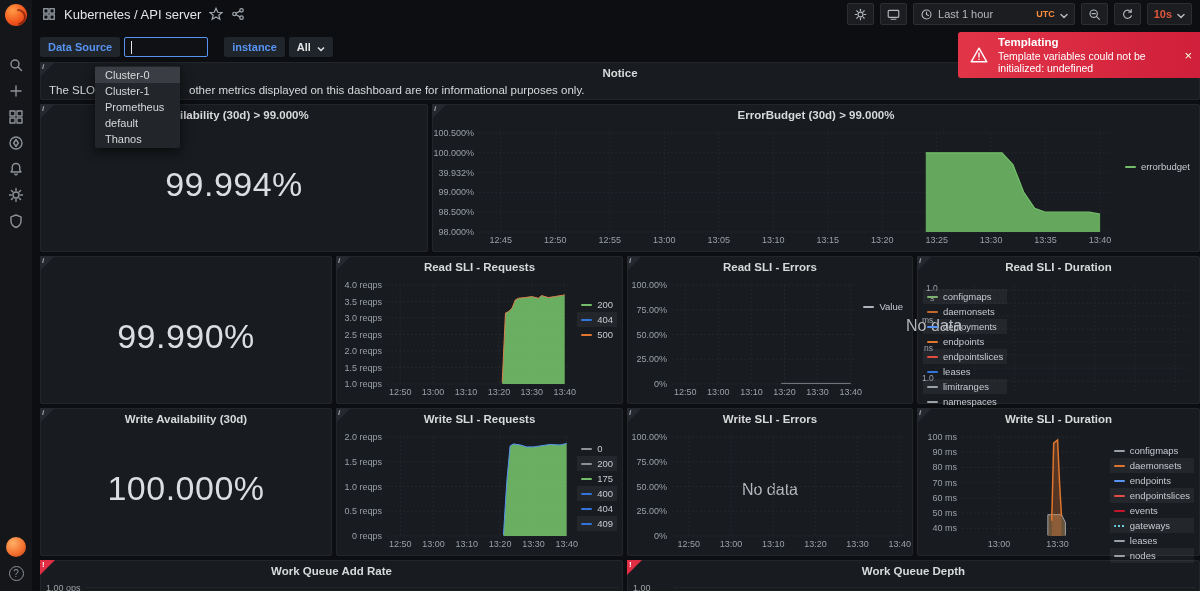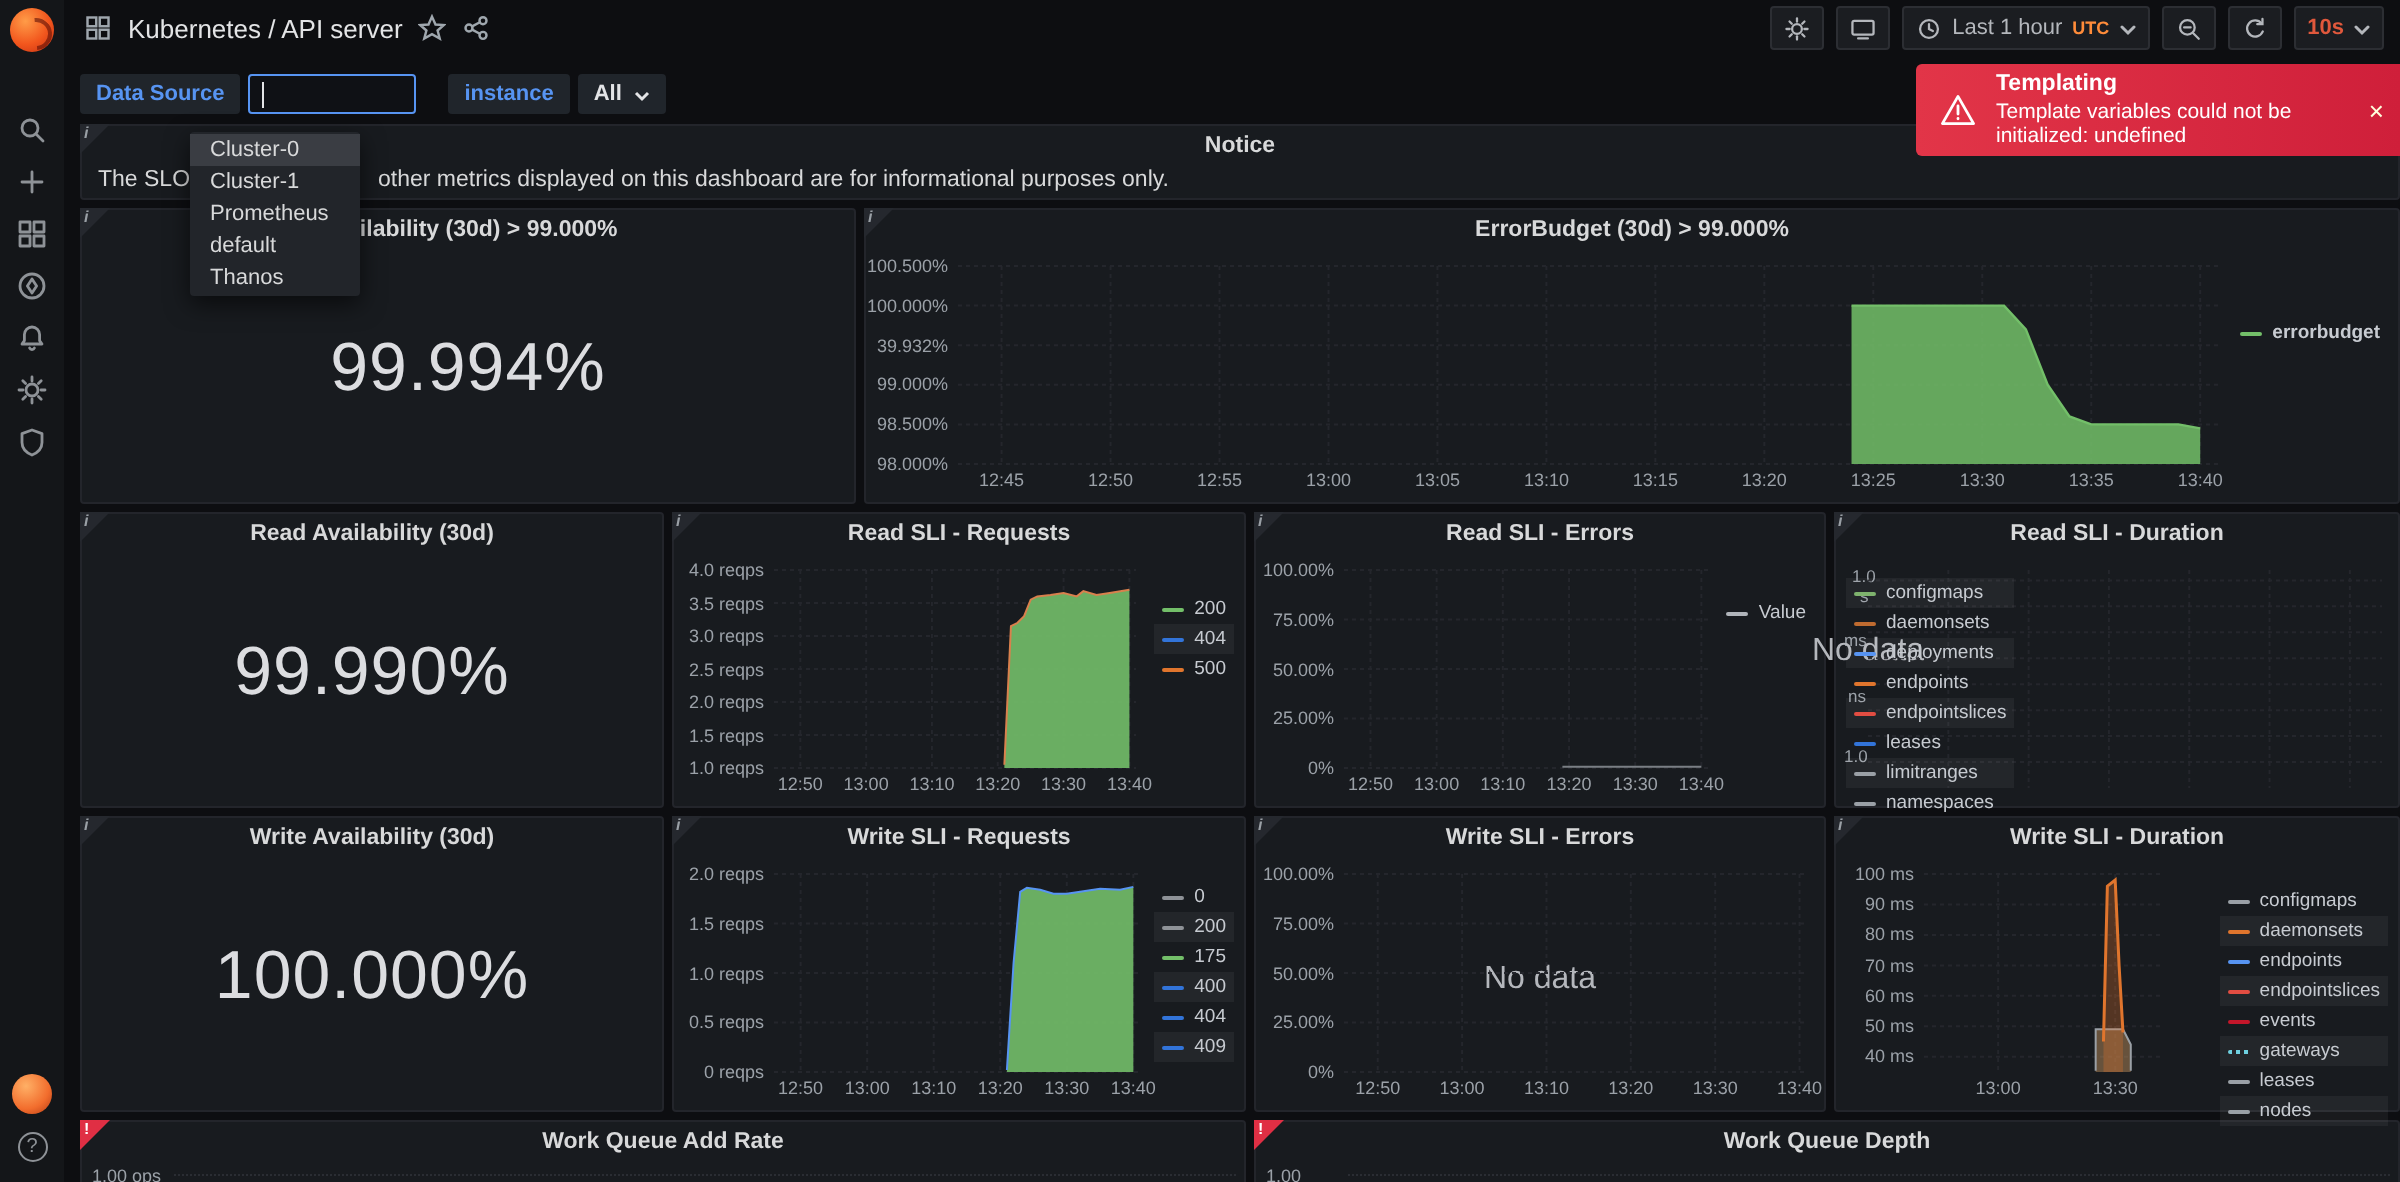--- a/index.html
+++ b/index.html
@@ -23,21 +23,21 @@
   
   .header { position:absolute; left:32px; top:0; width:1168px; height:28px; display:flex; align-items:center; z-index:30; }
   .hd-left { display:flex; align-items:center; gap:8px; padding-left:10px; }
   .hd-left .hicon { color:#9fa7ae; display:flex; }
   .hicon svg { width:14px; height:14px; stroke:currentColor; stroke-width:1.4; fill:none; stroke-linecap:round; }
   .dash-title { font-size:13px; font-weight:500; color:#e3e4e6; white-space:nowrap; }
   .hd-right { margin-left:auto; display:flex; align-items:center; gap:6px; padding-right:8px; }
   .hbtn { height:22px; min-width:26px; display:flex; align-items:center; justify-content:flex-end; gap:5px;
     background:#1b1d21; border:1px solid #2c2e33; border-radius:2px; color:#b4b7bc; font-size:11px; padding:0 6px; cursor:pointer; white-space:nowrap; }
   .hbtn svg { width:13px; height:13px; stroke:currentColor; stroke-width:1.4; fill:none; stroke-linecap:round; }
-  .tz { font-size:9px; color:#ff8c3a; font-weight:700; }
+  .tz { font-size:9px; color:#ff8c3a; font-weight:700;margin-left:38px; }
   .refresh-val { color:#e0583c; font-weight:700; }
   .caret { width:8px; height:8px; }
   .caret svg { width:8px; height:8px; stroke:currentColor; stroke-width:1.5; fill:none; }
 
   
   .submenu { position:absolute; left:40px; top:36px; height:22px; display:flex; align-items:center; gap:4px; z-index:30; }
   .chip { height:20px; display:flex; align-items:center; padding:0 8px; background:#20252b; border-radius:2px; font-size:11px; font-weight:700; }
   .chip.lbl { color:#5794f2; }
   .chip.val { color:#e3e4e6; gap:6px; cursor:pointer; }
   .ds-input { position:relative; width:84px; height:20px; background:#0f1115; border:1px solid #5794f2; border-radius:2px; margin-right:12px; cursor:text; }
@@ -295,34 +295,33 @@
           <line x1="338.2068965517241" x2="338.2068965517241" y1="8" y2="107" class="grid"></line>
           <line x1="392.6896551724138" x2="392.6896551724138" y1="8" y2="107" class="grid"></line>
           <line x1="447.1724137931035" x2="447.1724137931035" y1="8" y2="107" class="grid"></line>
           <line x1="501.6551724137931" x2="501.6551724137931" y1="8" y2="107" class="grid"></line>
           <line x1="556.1379310344827" x2="556.1379310344827" y1="8" y2="107" class="grid"></line>
           <line x1="610.6206896551724" x2="610.6206896551724" y1="8" y2="107" class="grid"></line>
           <line x1="665.1034482758621" x2="665.1034482758621" y1="8" y2="107" class="grid"></line>
           <path d="M490.7586206896552,107 L490.7586206896552,27.799999999999997 L567.0344827586207,27.799999999999997 L577.9310344827586,39.679999999999886 L588.8275862068965,67.4 L599.7241379310344,83.24000000000022 L610.6206896551724,87.2 L654.2068965517242,87.2 L665.1034482758621,89.17999999999988 L665.1034482758621,107 Z" fill="#73bf69" fill-opacity="0.85" stroke="none"></path>
           <polyline points="490.7586206896552,27.799999999999997 567.0344827586207,27.799999999999997 577.9310344827586,39.679999999999886 588.8275862068965,67.4 599.7241379310344,83.24000000000022 610.6206896551724,87.2 654.2068965517242,87.2 665.1034482758621,89.17999999999988" fill="none" stroke="#73bf69" stroke-width="1.2"></polyline>
         </svg>
-        <div class="legend" style="right: 3px; top: 34px; font-weight: bold;">
+        <div class="legend" style="right: 3px; top: 34px;">
           <div class="lg-row">
             <span class="dash" style="background: rgb(115, 191, 105);"></span>
             <span>errorbudget</span>
           </div>
         </div>
       </div>
   </section>
 
   <section class="panel" style="left:40px;top:256px;width:292px;height:148px">
     <div class="corner">
         <span>i</span>
       </div>
-    <div class="panel-title">Read Availability (30d)</div>
     <div class="stat">99.990%</div>
   </section>
 
   <section class="panel" style="left:336px;top:256px;width:287px;height:148px">
     <div class="corner">
         <span>i</span>
       </div>
     <div class="panel-title">Read SLI - Requests</div>
     <div class="chart">
         <div class="ytick" style="right: 238px; top: 102px;">1.0 reqps</div>

